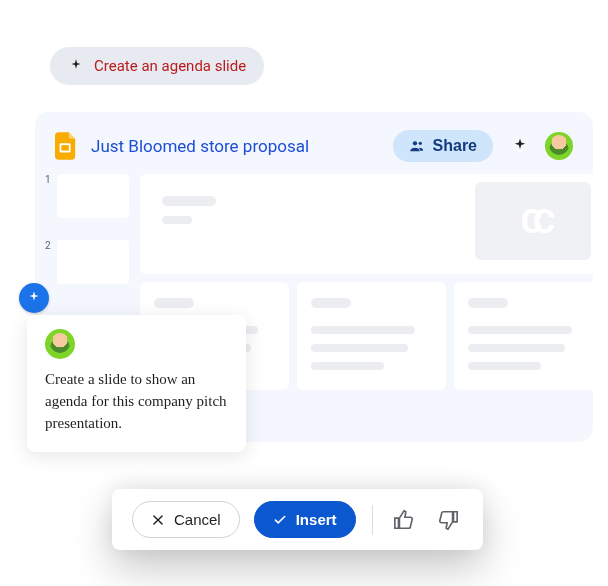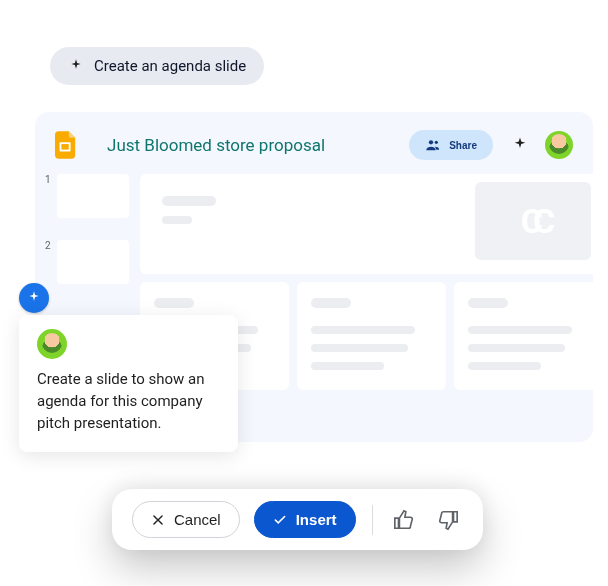--- a/index.html
+++ b/index.html
@@ -16,21 +16,21 @@
       position: absolute;
       top: 47px;
       left: 50px;
       display: inline-flex;
       align-items: center;
       gap: 10px;
       padding: 10px 18px;
       border-radius: 22px;
       background: #e8eaf1;
       font-size: 15px;
-      color: #0f172a;
+      color: #b91c1c;
     }
     .spark-icon-small {
       width: 16px; height: 16px; display: block;
     }
     
     .app-window {
       position: absolute;
       top: 112px;
       left: 35px;
       right: 15px;
@@ -43,31 +43,31 @@
       display: flex;
       align-items: center;
       padding: 18px 20px 14px 20px;
       gap: 10px;
     }
     .slides-icon {
       width: 22px; height: 28px; position: relative;
     }
     .doc-title {
       font-size: 17px;
-      color: #0f766e;
+      color: #1d4ed8;
       flex: 1;
-      margin-left: 20px;
+      margin-left: 4px;
     }
     .share-btn {
       display: inline-flex;
       align-items: center;
       gap: 8px;
       background: #cfe5fb;
       color: #153a7d;
-      font-size: 10px;
+      font-size: 16px;
       font-weight: 600;
       padding: 7px 16px;
       border-radius: 20px;
       border: none;
       cursor: pointer;
     }
     .spark-plain {
       width: 18px; height: 18px;
       margin: 0 6px 0 8px;
     }
@@ -158,27 +158,28 @@
     .spark-badge{
       position:absolute; top:283px; left:19px;
       width:30px;height:30px;border-radius:50%;
       background:#1a73e8; display:flex;align-items:center;justify-content:center;
       box-shadow:0 1px 3px rgba(0,0,0,.2);
       z-index:5;
     }
     
     .callout{
       position:absolute;
-      top:315px; left:19px;
+      top:315px; left:27px;
       width:219px;
       background:#fff;
       border-radius:8px;
       padding:14px 18px 18px 18px;
       box-shadow:0 4px 20px rgba(0,0,0,.10);
       z-index:5;
+      font-family:Liberation Serif, serif;
     }
     .callout .av{
       width:30px;height:30px;border-radius:50%;
       background:#7ed429; position:relative; overflow:hidden;
       margin-bottom:10px;
     }
     .callout .av::after{
       content:"";position:absolute;left:5px;top:4px;width:20px;height:20px;border-radius:50%;
       background: radial-gradient(circle at 50% 35%, #f7c9a1 0 45%, transparent 46%),
                   radial-gradient(circle at 50% 90%, #4a8a2a 0 55%, transparent 56%);
@@ -190,21 +191,21 @@
     }
     
     .actionbar{
       position:absolute;
       left:112px;
       bottom:36px;
       display:flex;
       align-items:center;
       gap:14px;
       background:#fff;
-      border-radius:20px;
+      border-radius:8px;
       padding:12px 20px;
       box-shadow:0 18px 40px rgba(0,0,0,.22), 0 -4px 20px rgba(0,0,0,.07);
       z-index:6;
     }
     .pill{
       display:inline-flex;align-items:center;gap:9px;
       padding:9px 18px;border-radius:22px;
       border:1px solid #d0d3d8;
       background:#fff;color:#1f1f1f;
       font-size:15px;cursor:pointer;

